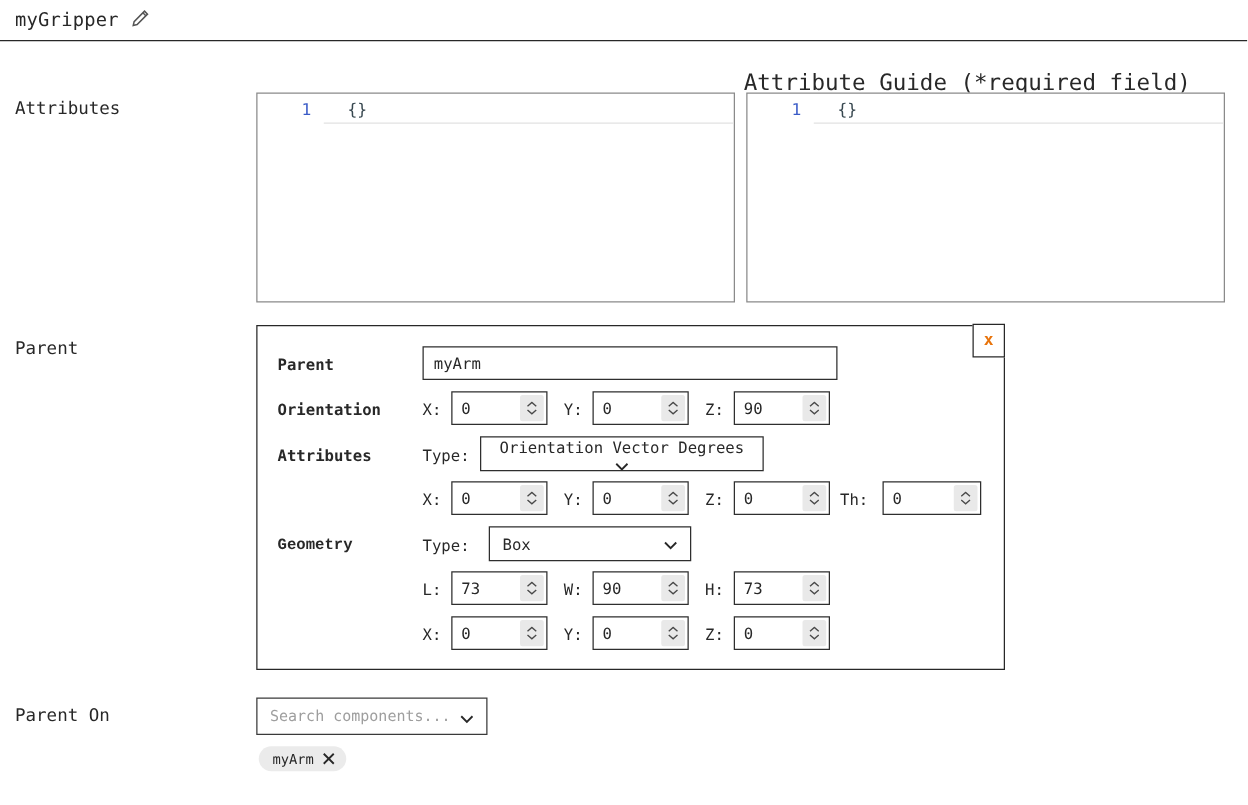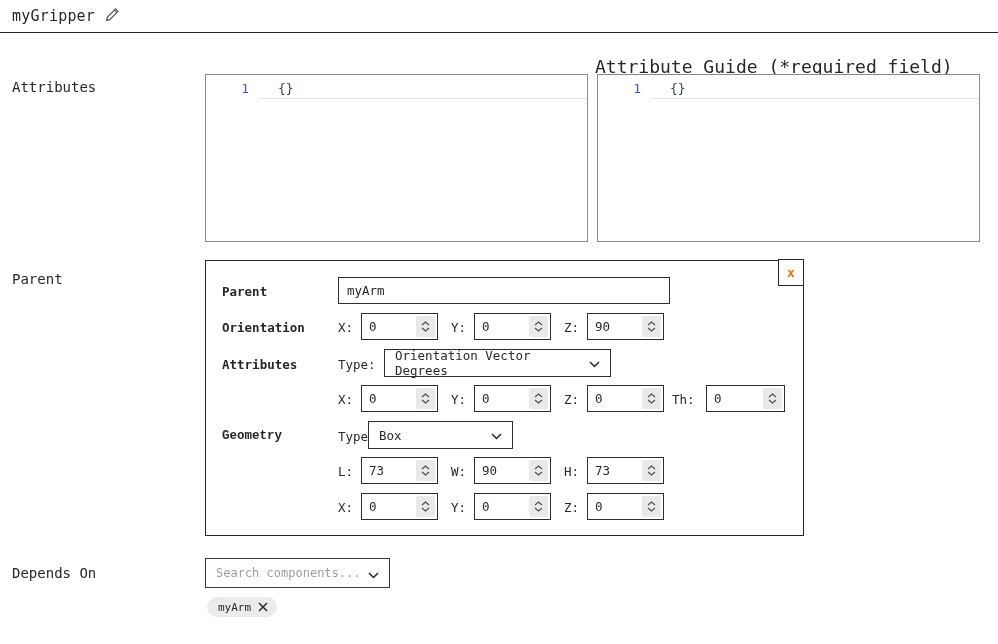--- a/index.html
+++ b/index.html
@@ -131,21 +131,21 @@
             <polyline points="1,4 4.5,1 8,4" fill="none" stroke="#4a4a4a" stroke-width="1.1"></polyline>
           </svg>
         <svg width="9" height="5" viewBox="0 0 9 5">
             <polyline points="1,1 4.5,4 8,1" fill="none" stroke="#4a4a4a" stroke-width="1.1"></polyline>
           </svg>
       </span>
     </div>
 
     <span class="row-label" style="left:16px;top:96px;">Attributes</span>
     <span class="f-label" style="left:132px;top:96px;">Type:</span>
-    <div class="select" style="left:178px;top:88px;width:227px;">
+    <div class="select" style="left:178px;top:88px;width:227px;flex-direction:column;">
       <span>Orientation Vector Degrees</span>
       <span>
         <svg width="11" height="7" viewBox="0 0 11 7">
             <polyline points="1,1 5.5,5.5 10,1" fill="none" stroke="#282828" stroke-width="1.5"></polyline>
           </svg>
       </span>
     </div>
 
     <span class="f-label" style="left:132px;top:131px;">X:</span>
     <div class="num" style="left:155px;top:124px;">
@@ -191,21 +191,21 @@
             <polyline points="1,4 4.5,1 8,4" fill="none" stroke="#4a4a4a" stroke-width="1.1"></polyline>
           </svg>
         <svg width="9" height="5" viewBox="0 0 9 5">
             <polyline points="1,1 4.5,4 8,1" fill="none" stroke="#4a4a4a" stroke-width="1.1"></polyline>
           </svg>
       </span>
     </div>
 
     <span class="row-label" style="left:16px;top:168px;font-family:Liberation Mono, monospace;">Geometry</span>
     <span class="f-label" style="left:132px;top:168px;">Type:</span>
-    <div class="select" style="left:162px;top:160px;width:145px;justify-content:space-between;">
+    <div class="select" style="left:185px;top:160px;width:162px;justify-content:space-between;">
       <span>Box</span>
       <span>
         <svg width="11" height="7" viewBox="0 0 11 7">
             <polyline points="1,1 5.5,5.5 10,1" fill="none" stroke="#282828" stroke-width="1.5"></polyline>
           </svg>
       </span>
     </div>
 
     <span class="f-label" style="left:132px;top:203px;">L:</span>
     <div class="num" style="left:155px;top:196px;">
@@ -275,21 +275,21 @@
         <svg width="9" height="5" viewBox="0 0 9 5">
             <polyline points="1,4 4.5,1 8,4" fill="none" stroke="#4a4a4a" stroke-width="1.1"></polyline>
           </svg>
         <svg width="9" height="5" viewBox="0 0 9 5">
             <polyline points="1,1 4.5,4 8,1" fill="none" stroke="#4a4a4a" stroke-width="1.1"></polyline>
           </svg>
       </span>
     </div>
   </div>
 
-  <div class="side-label" style="left:12px;top:565px;">Depends On</div>
+  <div class="side-label" style="left:12px;top:565px;">Parent On</div>
 
   <div class="search-select" style="left:205px;top:558px;width:185px;">
     <span class="ph">Search components...</span>
     <span>
       <svg width="11" height="7" viewBox="0 0 11 7">
           <polyline points="1,1 5.5,5.5 10,1" fill="none" stroke="#282828" stroke-width="1.5"></polyline>
         </svg>
     </span>
   </div>
 

